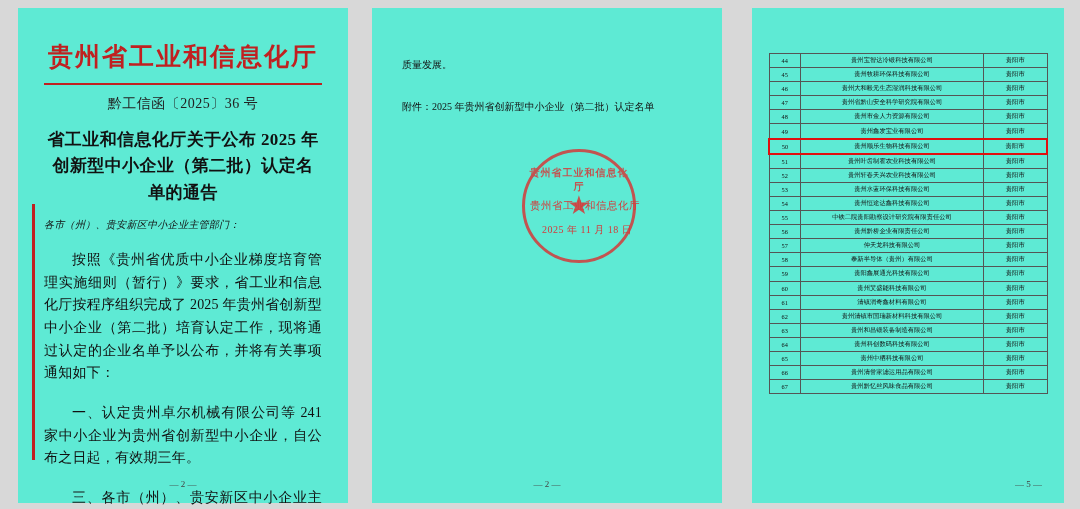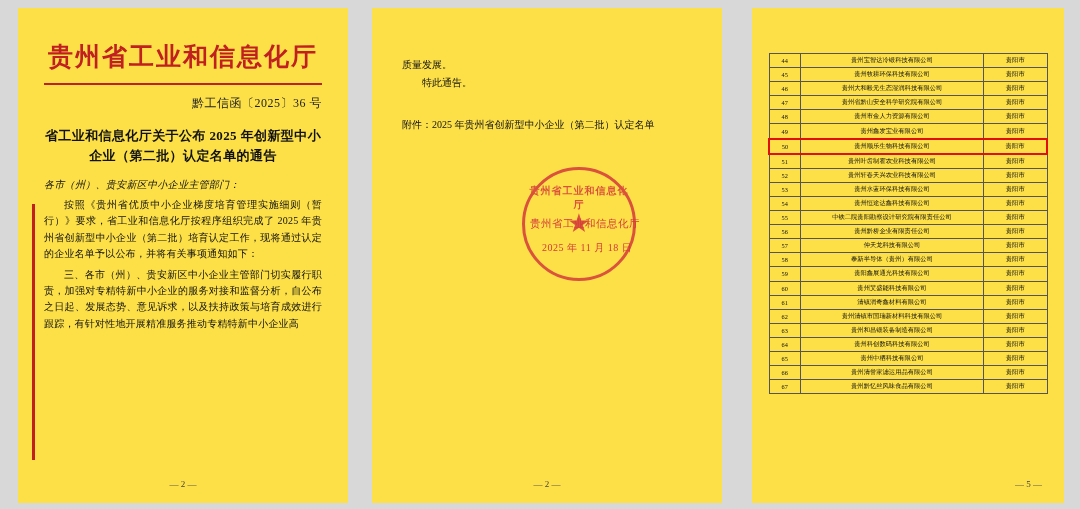--- a/index.html
+++ b/index.html
@@ -4,21 +4,21 @@
 <style>
   html,body{margin:0;padding:0;}
   body{
     width:1080px;height:509px;
     background:#d8d8d8;
     font-family:"Liberation Serif", serif;
     overflow:hidden;
   }
   .page{
     position:absolute;
-    background:#fde047;
+    background:#5eead4;
     box-sizing:border-box;
   }
   
   #page-notice{
     left:18px;top:8px;width:330px;height:495px;
     padding:14px 26px 0 26px;
   }
   .letterhead{
     text-align:center;
     color:#c02020;
@@ -26,48 +26,48 @@
     font-size:25px;
     letter-spacing:2px;
     font-family:"DejaVu Serif", serif;
     padding-top:18px;
   }
   .letterhead-rule{
     margin-top:10px;
     border-top:2px solid #c02020;
   }
   .doc-number{
-    text-align:right;
-    font-size:12px;
+    text-align:center;
+    font-size:14px;
     color:#222;
     margin-top:10px;
     letter-spacing:.5px;
   }
   .doc-title{
     margin-top:14px;
     text-align:center;
     font-weight:bold;
-    font-size:13px;
+    font-size:17px;
     line-height:1.55;
     color:#111;
     letter-spacing:.4px;
   }
   .addressee{
     margin-top:12px;
     font-size:10px;
     color:#111;
     letter-spacing:.3px;
     font-style:italic;
   }
   .body-par{
-    font-size:10px;
+    font-size:14px;
     color:#111;
     line-height:1.62;
     text-indent:2em;
-    margin-top:5px;
+    margin-top:17px;
     text-align:justify;
     letter-spacing:.2px;
     font-family:Liberation Serif, serif;
   }
   .vrule{
     position:absolute;
     left:14px;top:196px;width:3px;height:256px;
     background:#c02020;
   }
   .page-num{
@@ -172,27 +172,27 @@
 <body>
 
 <div class="page" id="page-notice">
   <div class="vrule"></div>
   <div class="letterhead">贵州省工业和信息化厅</div>
   <div class="letterhead-rule"></div>
   <div class="doc-number">黔工信函〔2025〕36 号</div>
   <div class="doc-title">省工业和信息化厅关于公布 2025 年创新型中小企业（第二批）认定名单的通告</div>
   <div class="addressee">各市（州）、贵安新区中小企业主管部门：</div>
   <div class="body-par">按照《贵州省优质中小企业梯度培育管理实施细则（暂行）》要求，省工业和信息化厅按程序组织完成了 2025 年贵州省创新型中小企业（第二批）培育认定工作，现将通过认定的企业名单予以公布，并将有关事项通知如下：</div>
+  <div class="body-par">一、认定贵州卓尔机械有限公司等 241 家中小企业为贵州省创新型中小企业，自公布之日起，有效期三年。</div>
   <div class="body-par">三、各市（州）、贵安新区中小企业主管部门切实履行职责，加强对专精特新中小企业的服务对接和监督分析，自公布之日起、发展态势、意见诉求，以及扶持政策与培育成效进行跟踪，有针对性地开展精准服务推动专精特新中小企业高</div>
   <div class="page-num">— 2 —</div>
 </div>
 
 <div class="page" id="page-cont">
   <div class="cont-line">质量发展。</div>
-  <div class="cont-line cont-indent">特此通告。</div>
   <div class="attach">附件：2025 年贵州省创新型中小企业（第二批）认定名单</div>
   <div class="seal-wrap">
     <div class="seal">
       <div class="seal-text">贵州省工业和信息化厅</div>
       <div class="seal-star">★</div>
     </div>
     <div class="signer">贵州省工业和信息化厅</div>
     <div class="signdate">2025 年 11 月 18 日</div>
   </div>
   <div class="page-num">— 2 —</div>

